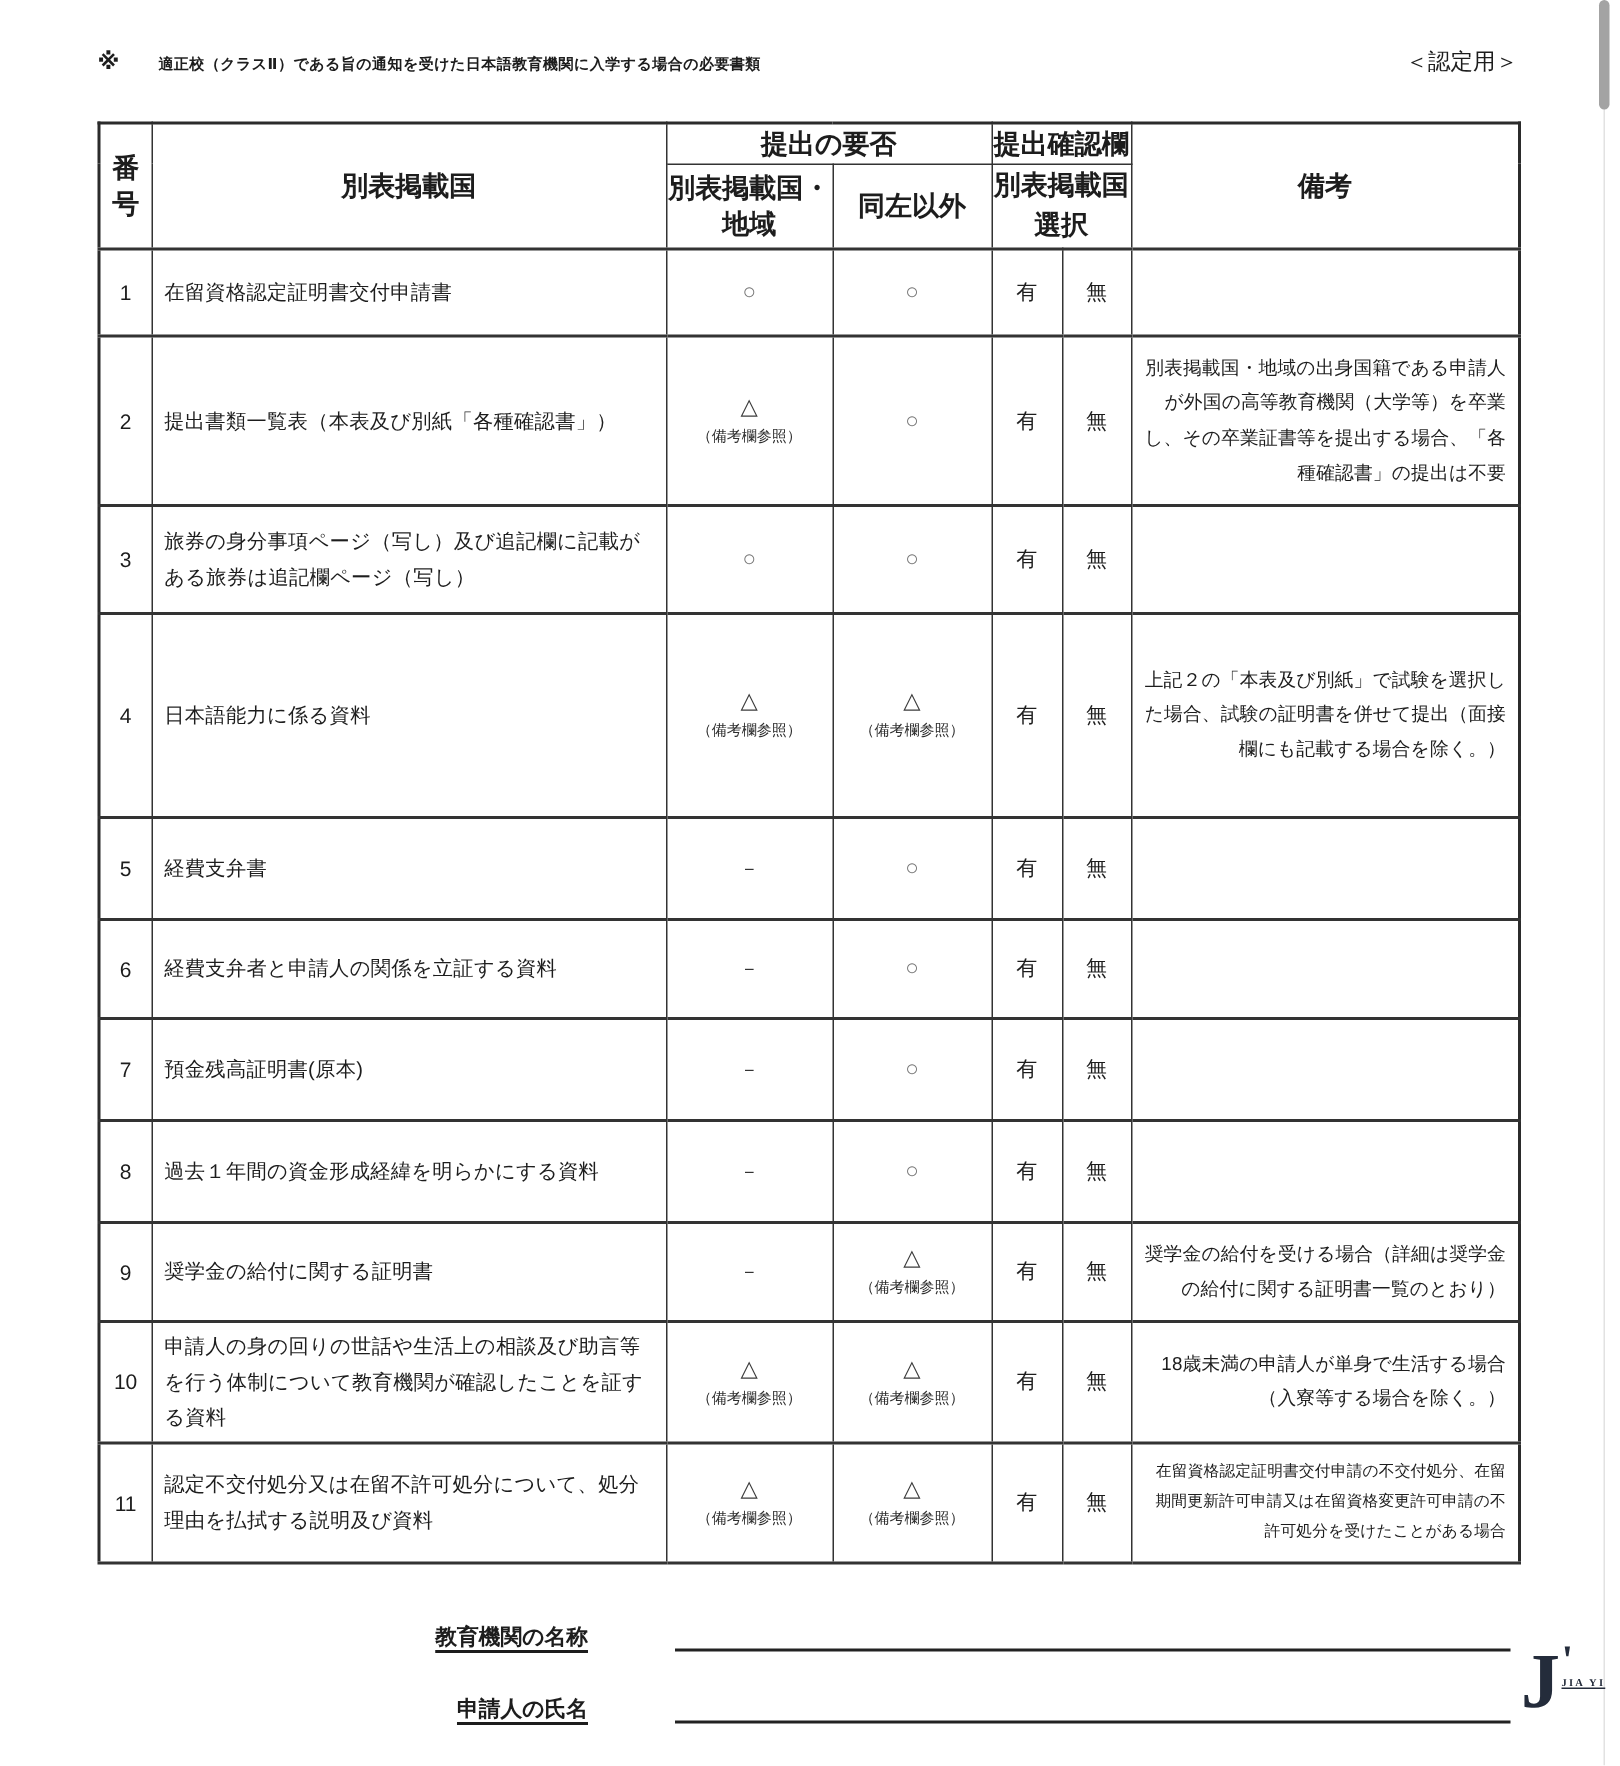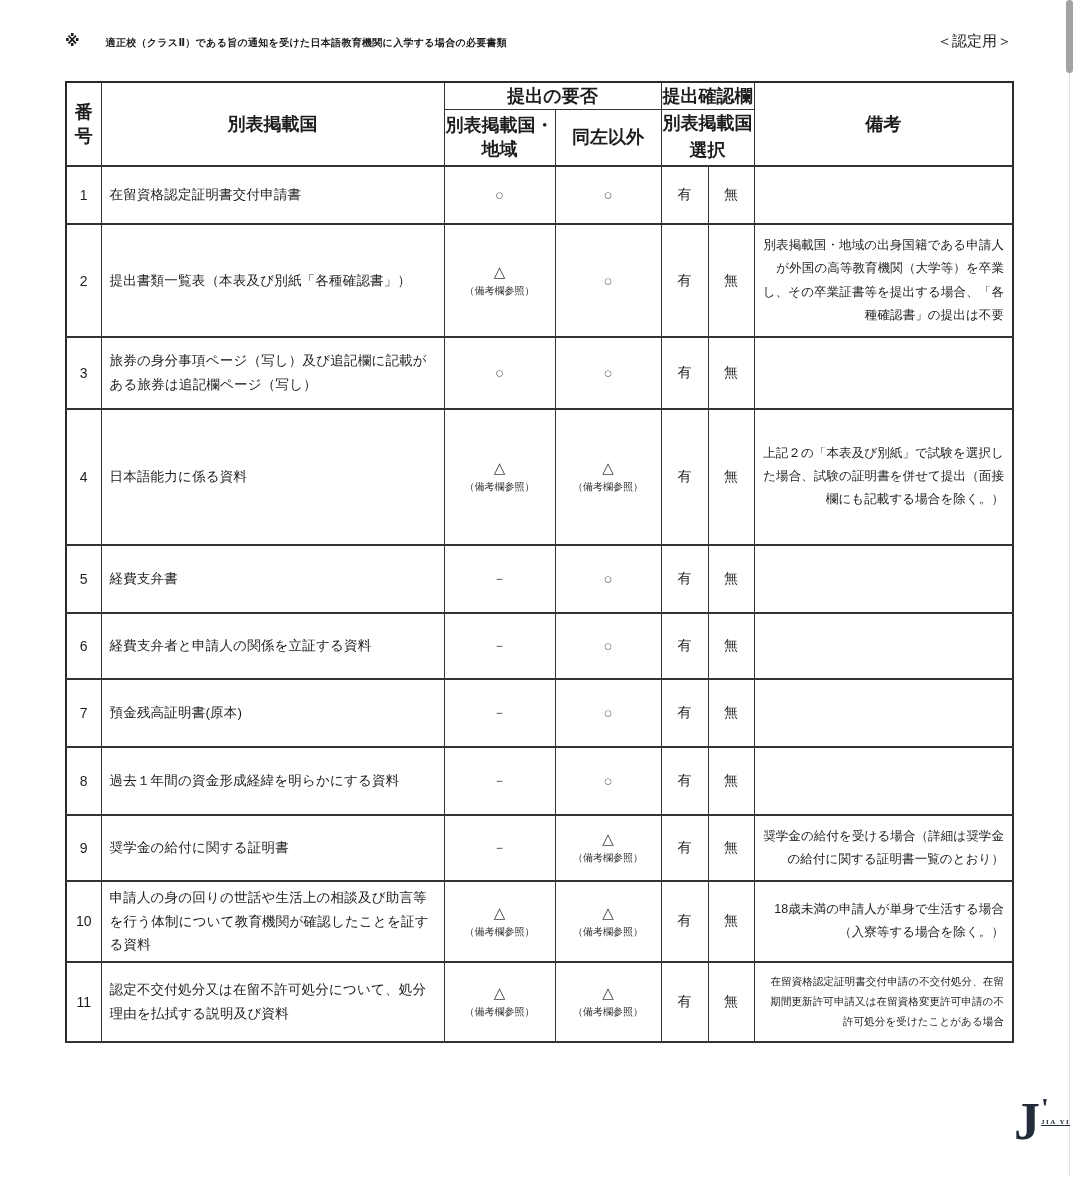--- a/index.html
+++ b/index.html
@@ -367,20 +367,28 @@
       <div class="sym-note">（備考欄参照）</div>
     </td>
     <td class="c-yn">有</td>
     <td class="c-yn">無</td>
     <td class="c-remarks">在留資格認定証明書交付申請の不交付処分、在留期間更新許可申請又は在留資格変更許可申請の不許可処分を受けたことがある場合</td>
   </tr>
 </tbody>
 </table>
 
 <div class="footer-fields">
+  <div class="field-row first">
+    <span class="field-label">教育機関の名称</span>
+    <span class="field-line"></span>
+  </div>
+  <div class="field-row second">
+    <span class="field-label">申請人の氏名</span>
+    <span class="field-line"></span>
+  </div>
 </div>
 
 <div class="scroll-track"></div>
 <div class="scroll-thumb"></div>
 
 <div class="logo">
   <span class="logo-j">J</span>
   <span class="logo-side">
     <span class="logo-apos">'</span>
     <span class="logo-text">JIA YI</span>

